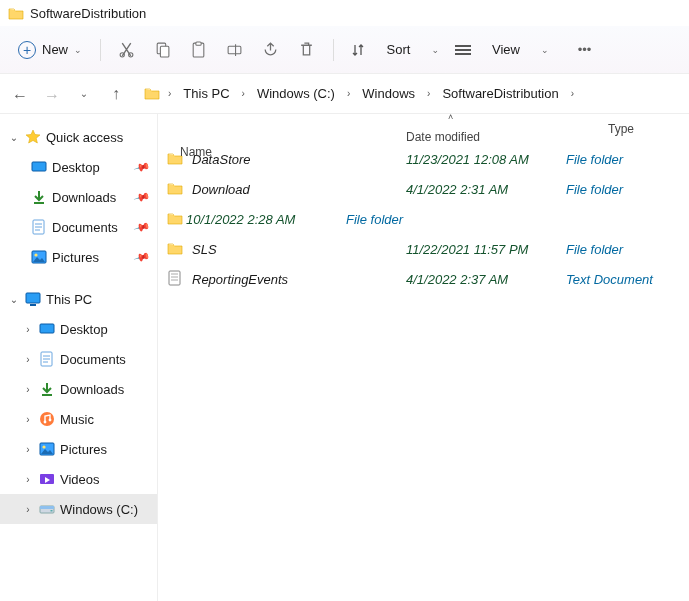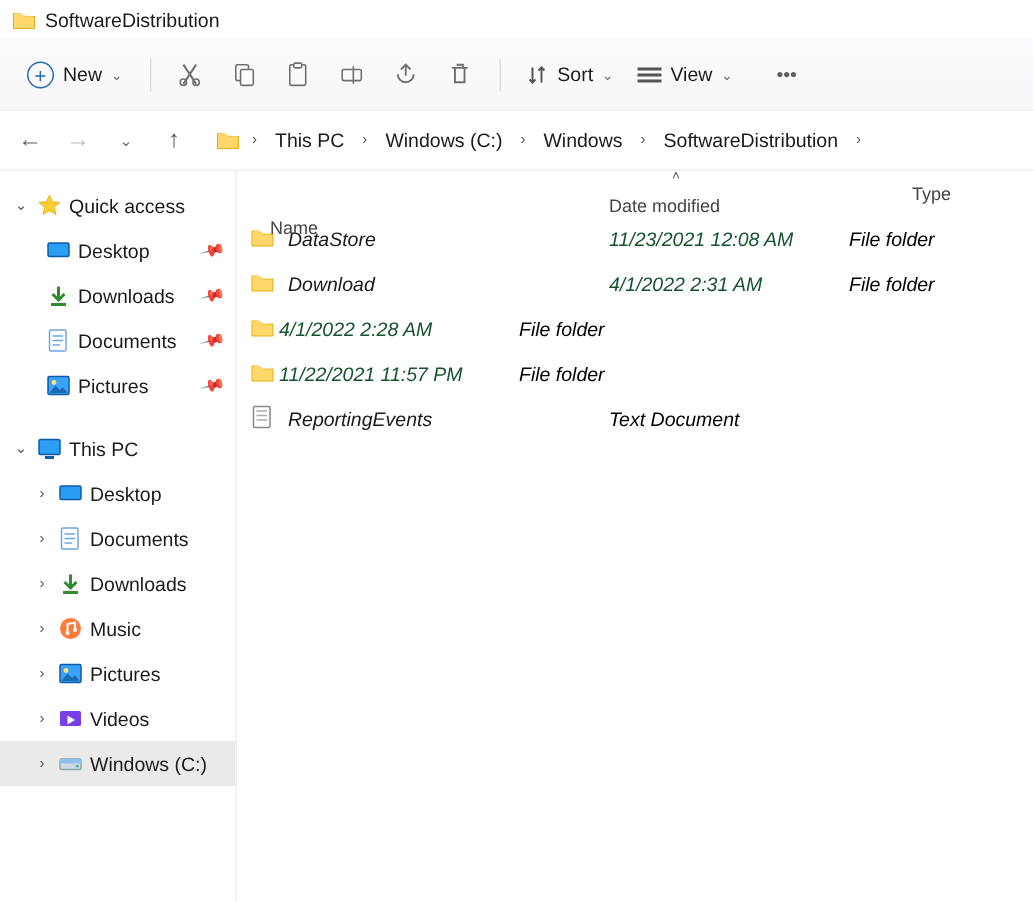--- a/index.html
+++ b/index.html
@@ -4,21 +4,21 @@
 <style>
   * { box-sizing: border-box; font-family: "Segoe UI", Arial, sans-serif; }
   body { margin: 0; width: 689px; height: 601px; background: #fff; overflow: hidden; font-size: 13px; color: #1a1a1a; }
   .titlebar { display: flex; align-items: center; height: 26px; padding: 2px 8px; }
   .titlebar .icon { width: 16px; height: 16px; margin-right: 6px; display:flex;align-items:center;justify-content:center;}
   .toolbar { display: flex; align-items: center; height: 48px; padding: 0 10px; border-bottom: 1px solid #eee; gap: 4px; background:linear-gradient(#fafbfe,#f9f6fa);}
   .new-btn { display: flex; align-items: center; gap: 6px; color: #1a1a1a; padding: 4px 8px; cursor: pointer; }
   .new-btn .plus { width: 18px; height: 18px; border: 1.3px solid #2b6cb0; border-radius: 50%; display: flex; align-items: center; justify-content: center; color: #2b6cb0; font-size: 14px; line-height: 1;}
   .tool-icon { width: 32px; height: 32px; display: flex; align-items: center; justify-content: center; color: #606060; cursor: pointer; border-radius:4px;}
   .vdiv { width: 1px; height: 22px; background: #ddd; margin: 0 6px; }
-  .sort-btn, .view-btn { display: flex; align-items: center; gap: 6px; padding: 4px 6px; cursor: pointer; color:#1a1a1a;}
+  .sort-btn, .view-btn { display: flex; align-items: center; gap: 21px; padding: 4px 6px; cursor: pointer; color:#1a1a1a;}
   .chev-sm { font-size: 9px; color: #666; }
   .lines-icon span{display:block;width:16px;height:2px;background:#555;margin:2px 0;}
   .navrow { display: flex; align-items: center; height: 40px; padding: 0 6px; gap: 4px; border-bottom: 1px solid #eee;}
   .nav-btn { width: 28px; height: 28px; display: flex; align-items: center; justify-content: center; color: #606060; cursor: pointer; font-size:16px;}
   .addr { display: flex; align-items: center; gap: 2px; margin-left: 10px; }
   .addr .seg { padding: 3px 6px; cursor: pointer; white-space: nowrap; }
   .addr .car { font-size: 10px; color: #555; padding: 2px 4px; cursor:pointer;}
   .main { display: flex; height: calc(601px - 26px - 48px - 40px); }
   .sidebar { width: 158px; border-right: 1px solid #eee; padding-top: 8px; overflow:hidden;}
   .sb-item { display: flex; align-items: center; height: 30px; padding-left: 8px; cursor: pointer; gap: 4px; position:relative;}
@@ -32,21 +32,21 @@
   .fileview { flex: 1; }
   .headers { display: flex; align-items: center; height: 30px; color: #444; font-size:12px;position:relative;}
   .col-name { width: 248px; padding-left: 22px; cursor:pointer;margin-top:45px;}
   .col-date { width: 160px; cursor:pointer;margin-top:16px;}
   .col-type { width: 110px; cursor:pointer;text-align:center;}
   .sort-ind { position:absolute; left:290px; top:-2px; font-size:9px; color:#555;}
   .row { display: flex; align-items: center; height: 30px; cursor:pointer;font-style:italic;}
   .row .ic { width: 20px; margin-left: 8px; display:flex;align-items:center;justify-content:center;}
   .row .nm { width: 220px; padding-left: 6px; white-space:nowrap; overflow:hidden; text-overflow:ellipsis;}
   .row .dt { width: 160px; color:#14532d;}
-  .row .ty { width: 110px; color:#000000;}
+  .row .ty { width: 110px; color:#0369a1;}
   svg { display:block; }
 </style>
 </head>
 <body>
 
 <svg width="0" height="0" style="position:absolute">
   <defs>
     <g id="ifolder">
         <path d="M1 4 h5 l1.5 2 H15 v8 H1 Z" fill="#ffd76a" stroke="#e0a800" stroke-width="0.6"></path>
         <path d="M1 4 h5 l1.5 2 H15" fill="#ffe9a8"></path>
@@ -349,36 +349,38 @@
           <span class="nm">Download</span>
           <span class="dt">4/1/2022 2:31 AM</span>
           <span class="ty">File folder</span>
         </div>
         <div class="row">
           <span class="ic">
             <svg width="18" height="18">
               <use href="#ifolder"></use>
             </svg>
           </span>
-          <span class="dt">4/1/2022 2:28 AM</span>
+          <span class="dt">10/1/2022 2:28 AM</span>
           <span class="ty">File folder</span>
         </div>
         <div class="row">
           <span class="ic">
             <svg width="18" height="18">
               <use href="#ifolder"></use>
             </svg>
           </span>
+          <span class="nm">SLS</span>
           <span class="dt">11/22/2021 11:57 PM</span>
           <span class="ty">File folder</span>
         </div>
         <div class="row">
           <span class="ic">
             <svg width="18" height="18">
               <use href="#itext"></use>
             </svg>
           </span>
           <span class="nm">ReportingEvents</span>
+          <span class="dt">4/1/2022 2:37 AM</span>
           <span class="ty">Text Document</span>
         </div>
       </div>
   </div>
 </div>
 
 </body></html>

